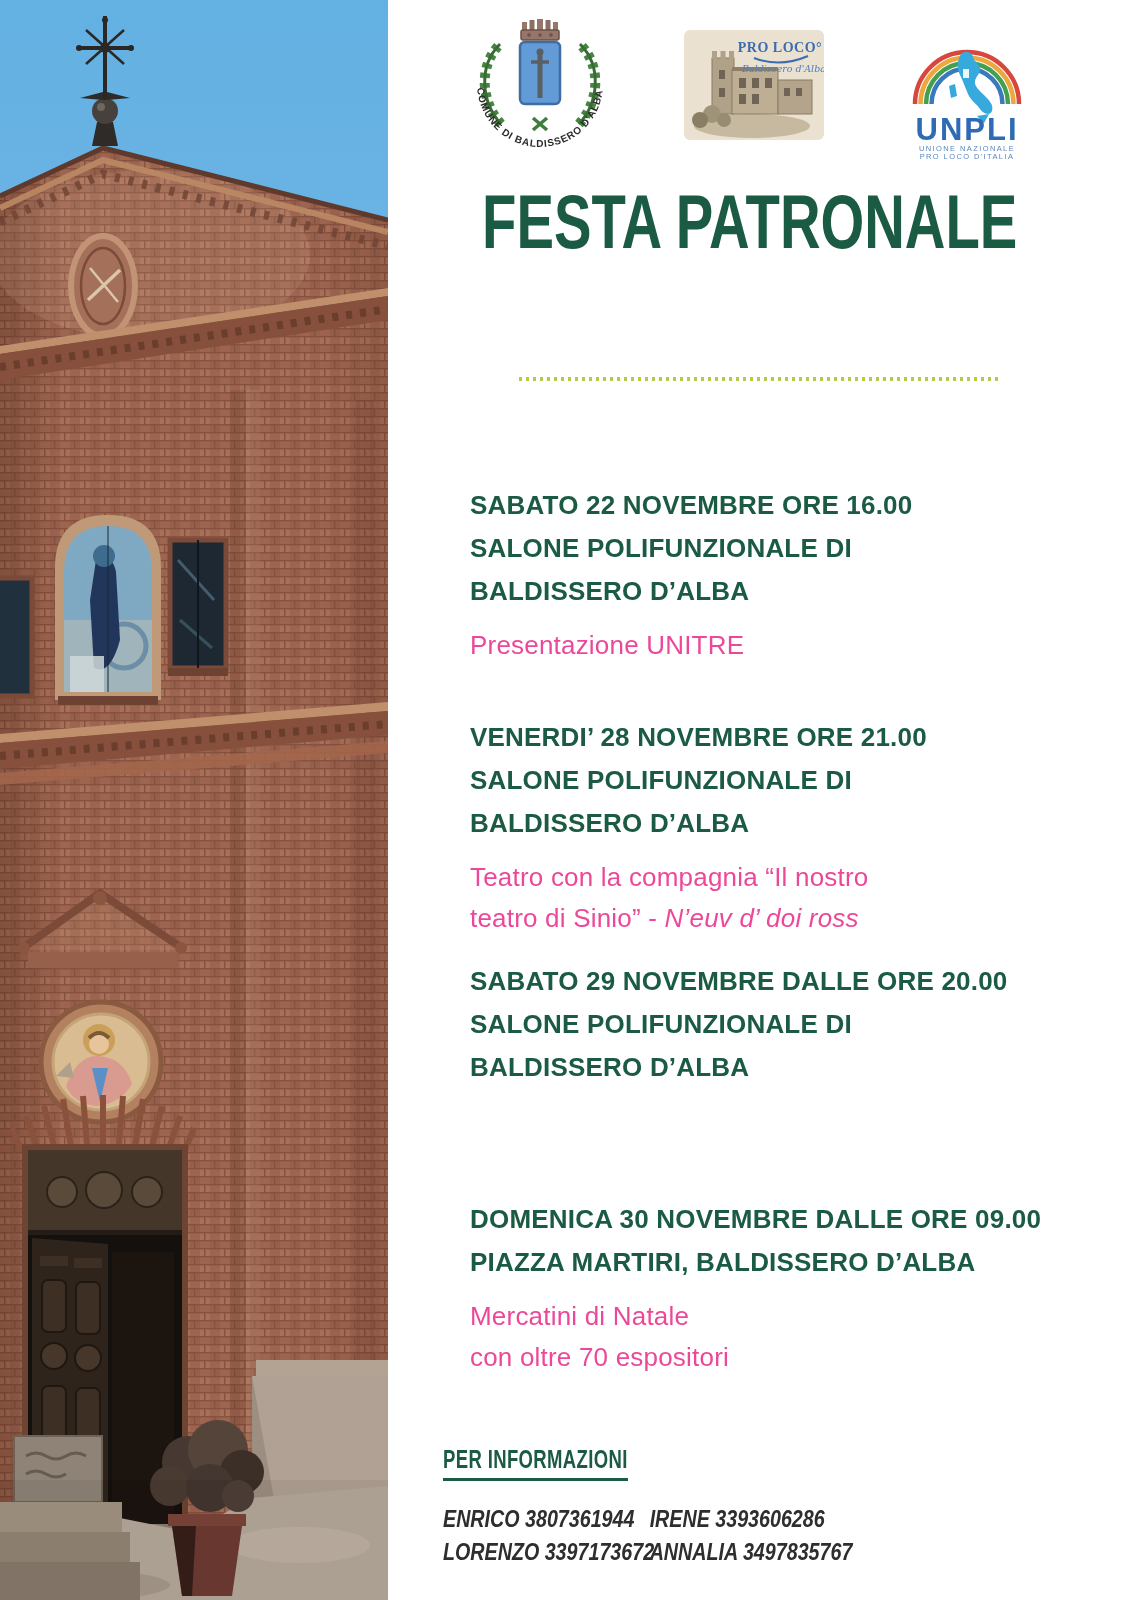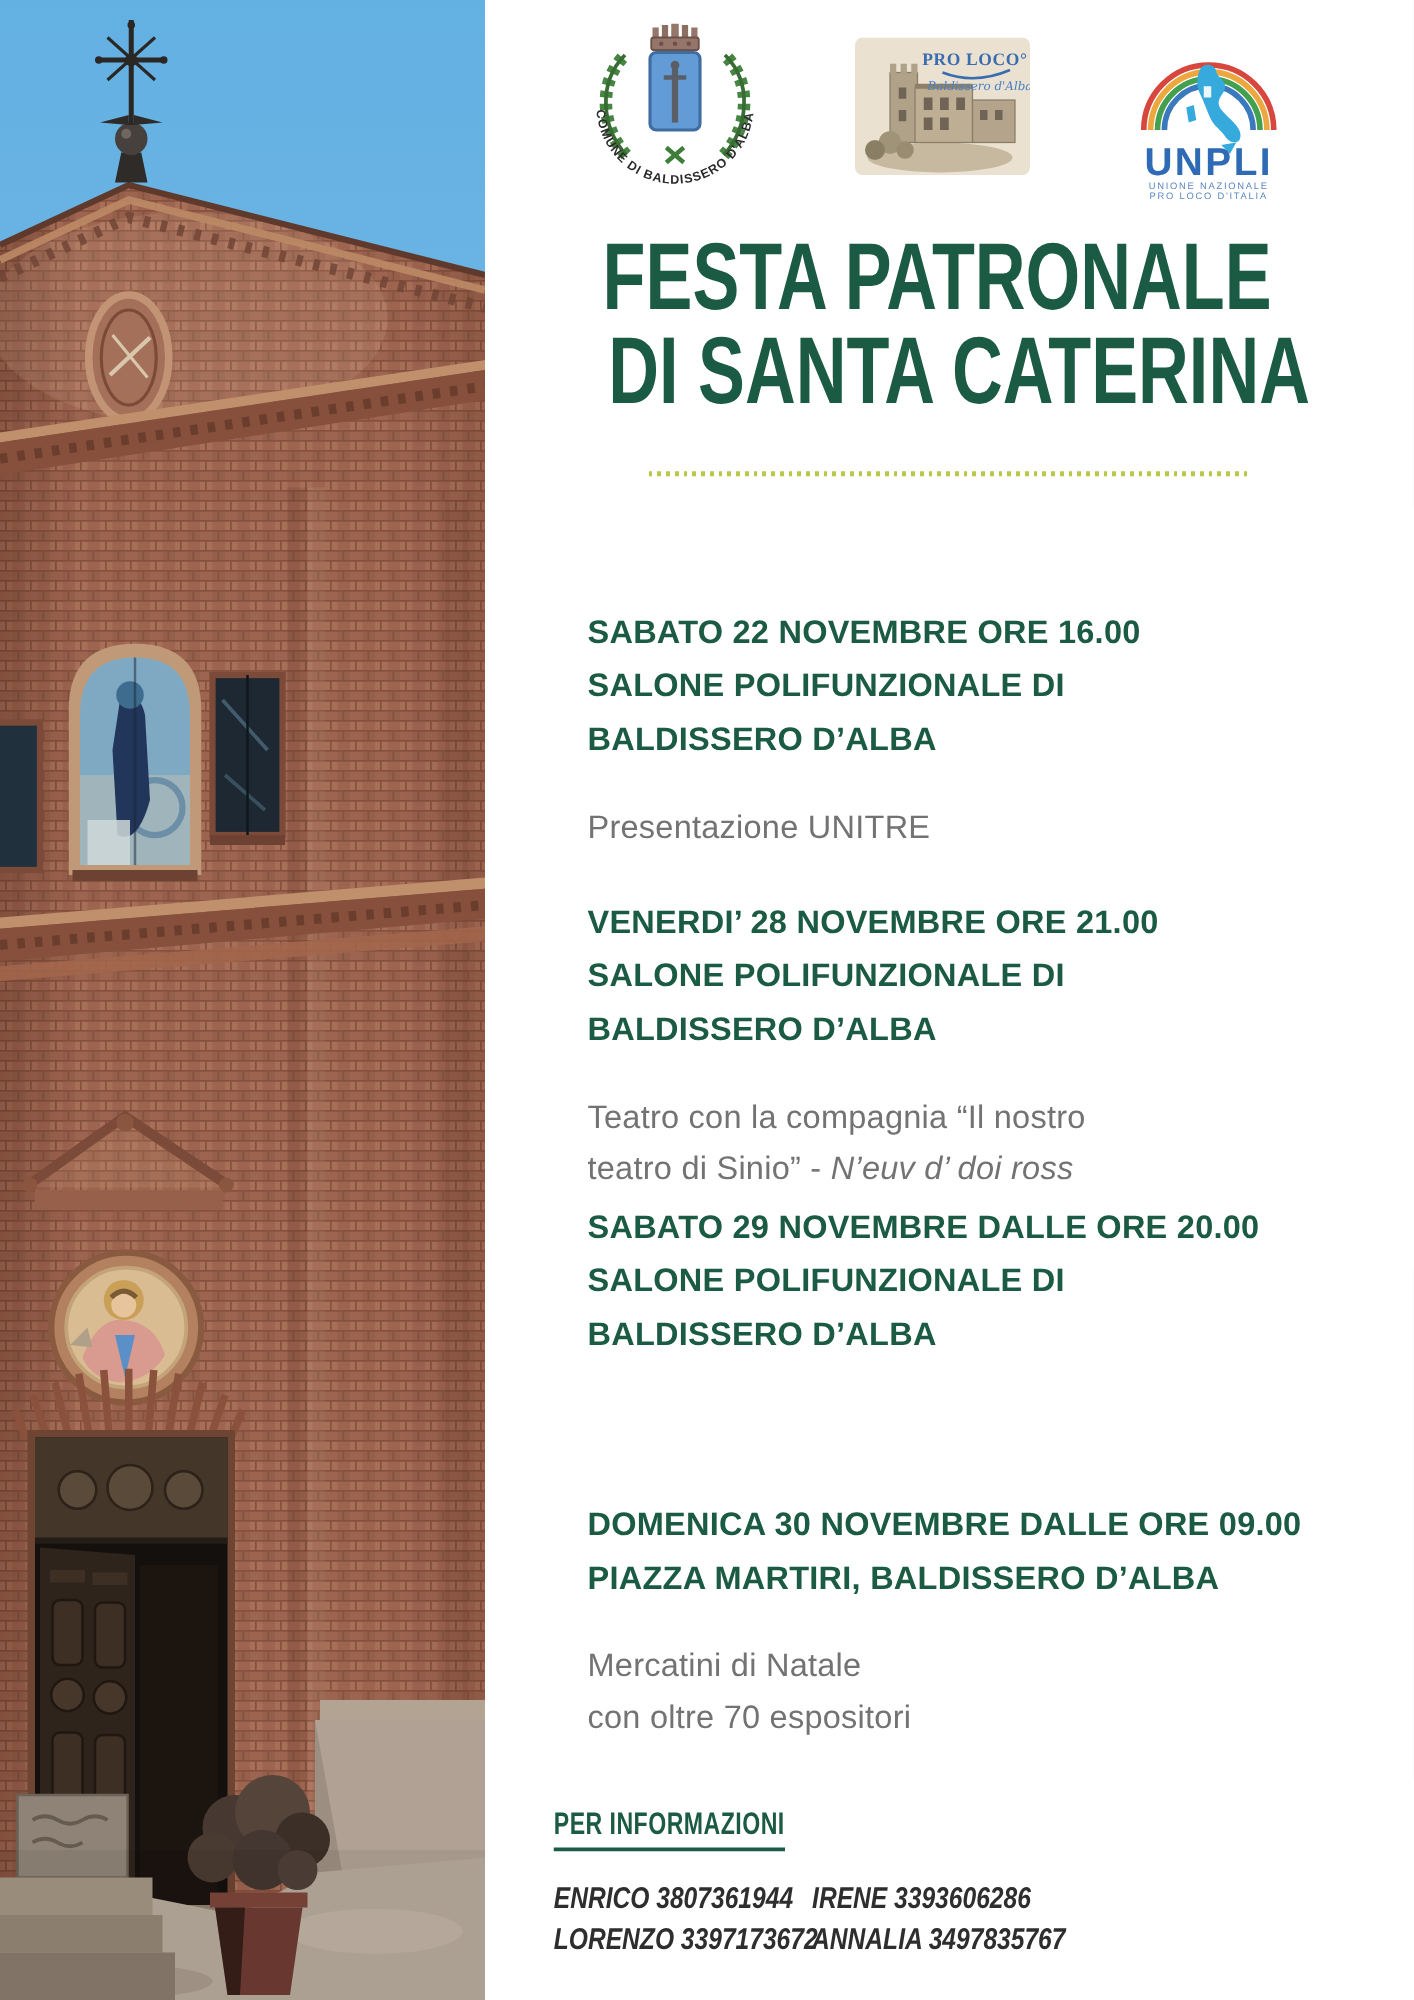--- a/index.html
+++ b/index.html
@@ -24,21 +24,21 @@
            background:repeating-linear-gradient(90deg,#b9c84b 0 3px,transparent 3px 7px);}
   #programma{position:absolute;top:420px;left:0;width:743px;text-align:center;
              color:#1b5b43;font-weight:bold;font-size:55px;line-height:58px;}
   #programma .sqz{display:inline-block;transform:scaleX(0.72);transform-origin:center;white-space:nowrap;}
 
   
   .event{position:absolute;left:82px;width:600px;}
   #event-0{top:484px;} #event-1{top:716px;} #event-2{top:960px;} #event-3{top:1198px;}
   .ev-head{color:#1b5b43;font-weight:bold;font-size:26px;line-height:43px;
            white-space:pre-line;letter-spacing:0.2px;}
-  .ev-desc{color:#737373;font-size:26px;line-height:41px;margin-top:28px;letter-spacing:0.2px;}
+  .ev-desc{color:#ec4899;font-size:26px;line-height:41px;margin-top:12px;letter-spacing:0.2px;}
   .ev-desc .pre{white-space:pre-line;}
   .ev-desc em{}
 
   
   #info-heading{position:absolute;top:1444px;left:55px;color:#1b5b43;font-weight:bold;
                 font-size:25px;line-height:30px;display:inline-block;
                 transform:scaleX(0.74);transform-origin:left top;
                 border-bottom:3px solid #1b5b43;padding-bottom:4px;letter-spacing:0.5px;white-space:nowrap;}
   #contacts{position:absolute;top:1503px;left:55px;display:grid;
             grid-template-columns:252px max-content;column-gap:0;row-gap:2px;
@@ -317,21 +317,20 @@
           <rect x="70" y="45" width="6" height="9" fill="#ffffff" opacity="0.9"></rect>
         </g>
         <text x="74" y="116" text-anchor="middle" font-size="31" font-weight="bold" fill="#2e6bb4" letter-spacing="2">UNPLI</text>
         <text x="74" y="127" text-anchor="middle" font-size="7.5" fill="#5b87c2" letter-spacing="1.4">UNIONE NAZIONALE</text>
         <text x="74" y="135" text-anchor="middle" font-size="7.5" fill="#5b87c2" letter-spacing="1.4">PRO LOCO D'ITALIA</text>
       </svg>
     </div>
 
     <div id="title">
       <div><span class="sqz">FESTA PATRONALE</span></div>
-      <div><span class="sqz">DI SANTA CATERINA</span></div>
     </div>
 
     <div id="divider"></div>
 
 
     <div class="event" id="event-0">
       <div class="ev-head">SABATO 22 NOVEMBRE ORE 16.00
 SALONE POLIFUNZIONALE DI
 BALDISSERO D’ALBA</div>
       <div class="ev-desc">

